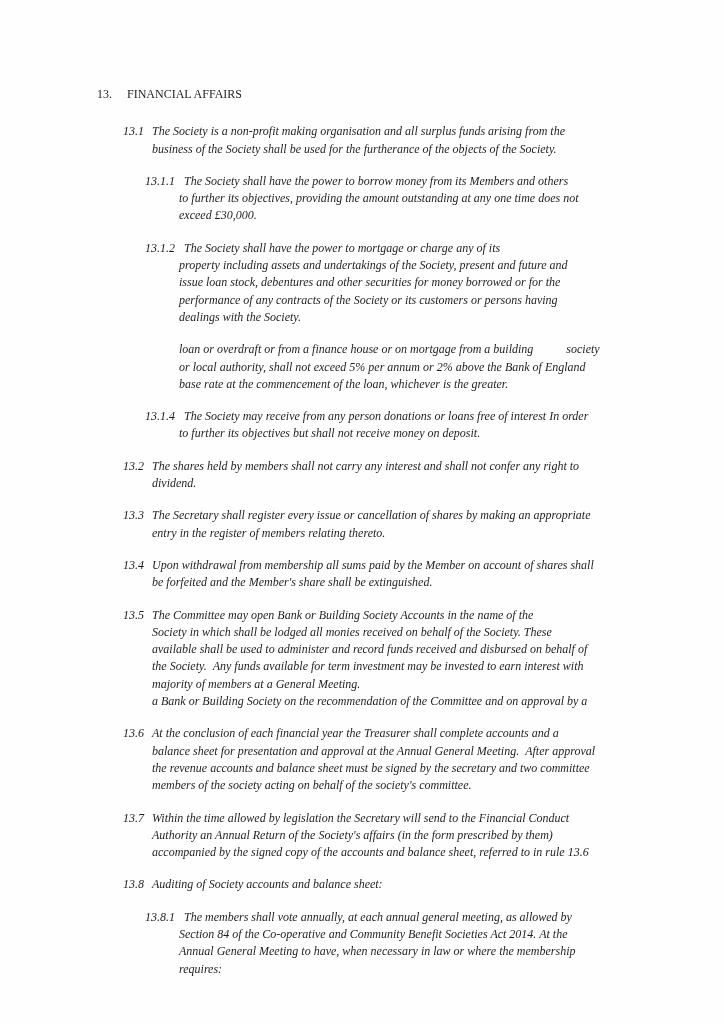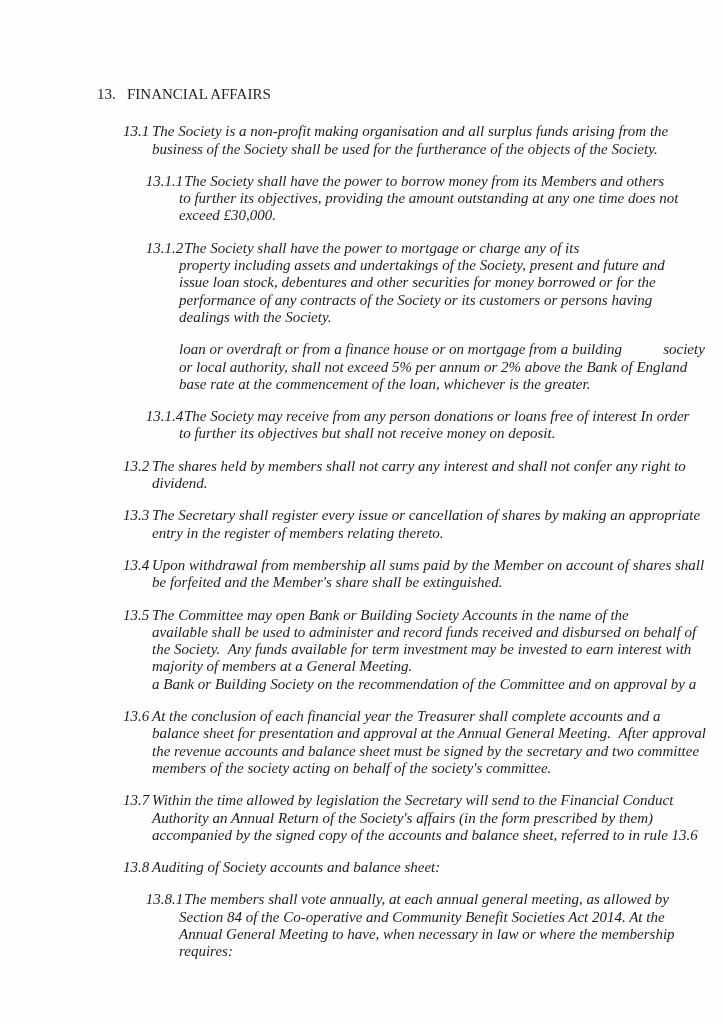--- a/index.html
+++ b/index.html
@@ -8,42 +8,42 @@
     background: #e9e9e9;
   }
   .page {
     position: relative;
     width: 724px;
     height: 1024px;
     margin: 0;
     background: #fefefe;
     overflow: hidden;
     font-family: "Liberation Serif", "DejaVu Serif", serif;
-    font-size: 15px;
+    font-size: 12px;
     line-height: 17.3px;
     color: #1e1e1e;
     box-sizing: border-box;
     padding-top: 86px;
   }
   .heading {
     margin-left: 97px;
     white-space: nowrap;
   }
   .heading .num {
     display: inline-block;
     width: 30px;
   }
   .clause { margin-top: 15px; }
   .clause.gap-lg { margin-top: 20px; }
   .clause.no-gap { margin-top: 15px; }
   .l1 { margin-left: 123px; }
   .l1 .num { display: inline-block; width: 29px; }
   .l1 .cont { margin-left: 29px; }
   .l2 { margin-left: 145px; }
-  .l2 .num { display: inline-block; width: 39px; text-align: center; }
+  .l2 .num { display: inline-block; width: 39px; }
   .l2 .cont { margin-left: 34px; }
   .line { white-space: nowrap; font-style: italic; }
 </style>
 </head>
 <body>
 
 <div class="page">
 
   <div class="heading">
     <span class="num">13.</span><span>FINANCIAL AFFAIRS</span>
@@ -89,20 +89,21 @@
     <div class="line cont">entry in the register of members relating thereto.</div>
   </div>
 
   <div class="clause l1">
     <div class="line first"><span class="num">13.4</span><span>Upon withdrawal from membership all sums paid by the Member on account of shares shall</span></div>
     <div class="line cont">be forfeited and the Member's share shall be extinguished.</div>
   </div>
 
   <div class="clause l1">
     <div class="line first"><span class="num">13.5</span><span>The Committee may open Bank or Building Society Accounts in the name of the</span></div>
+    <div class="line cont">Society in which shall be lodged all monies received on behalf of the Society. These</div>
     <div class="line cont">available shall be used to administer and record funds received and disbursed on behalf of</div>
     <div class="line cont">the Society. &nbsp;Any funds available for term investment may be invested to earn interest with</div>
     <div class="line cont">majority of members at a General Meeting.</div>
     <div class="line cont">a Bank or Building Society on the recommendation of the Committee and on approval by a</div>
   </div>
 
   <div class="clause l1">
     <div class="line first"><span class="num">13.6</span><span>At the conclusion of each financial year the Treasurer shall complete accounts and a</span></div>
     <div class="line cont">balance sheet for presentation and approval at the Annual General Meeting. &nbsp;After approval</div>
     <div class="line cont">the revenue accounts and balance sheet must be signed by the secretary and two committee</div>

